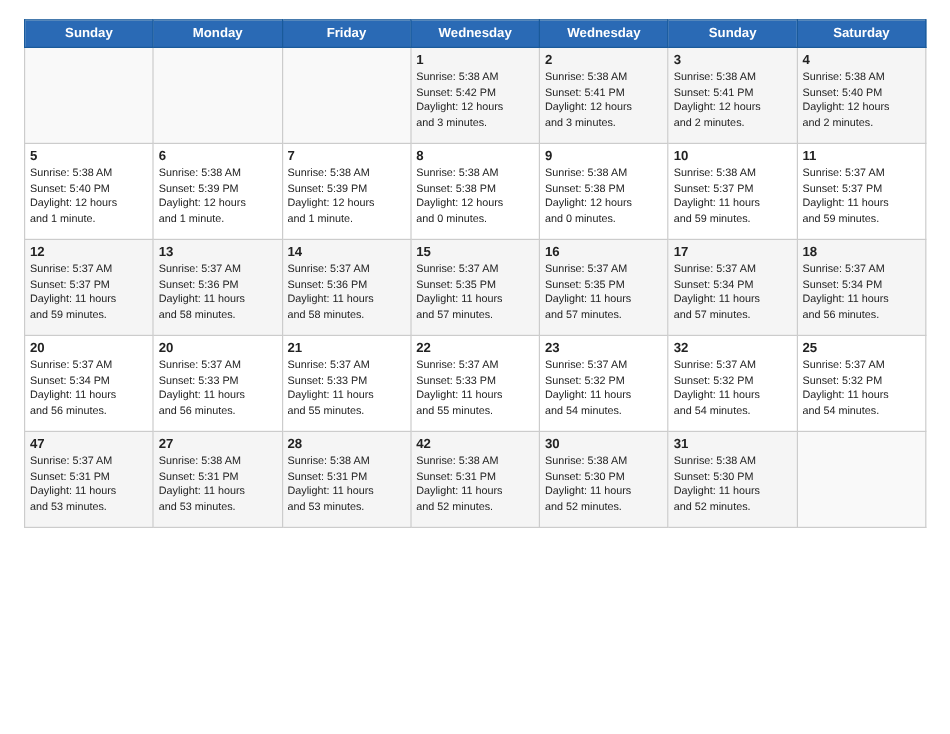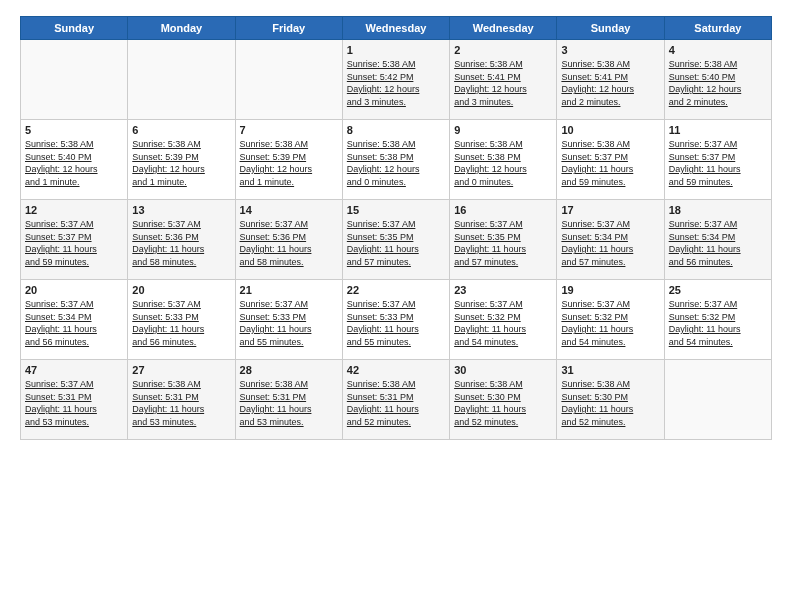--- a/index.html
+++ b/index.html
@@ -80,21 +80,20 @@
     .day-number {
       font-weight: bold;
       font-size: 11px;
       display: block;
       margin-bottom: 2px;
     }
     .day-info {
       font-size: 9px;
       line-height: 1.4;
       color: #222;
-      text-decoration: underline;
     }
     .empty {
       background: #f9f9f9 !important;
     }
   </style>
 </head>
 <body>
 
 <div class="page">
 
@@ -276,21 +275,21 @@
 and 55 minutes.</div>
           </td>
           <td>
             <span class="day-number">23</span>
             <div class="day-info" style="white-space: pre-line;">Sunrise: 5:37 AM
 Sunset: 5:32 PM
 Daylight: 11 hours
 and 54 minutes.</div>
           </td>
           <td>
-            <span class="day-number">19</span>
+            <span class="day-number">32</span>
             <div class="day-info" style="white-space: pre-line;">Sunrise: 5:37 AM
 Sunset: 5:32 PM
 Daylight: 11 hours
 and 54 minutes.</div>
           </td>
           <td>
             <span class="day-number">25</span>
             <div class="day-info" style="white-space: pre-line;">Sunrise: 5:37 AM
 Sunset: 5:32 PM
 Daylight: 11 hours

